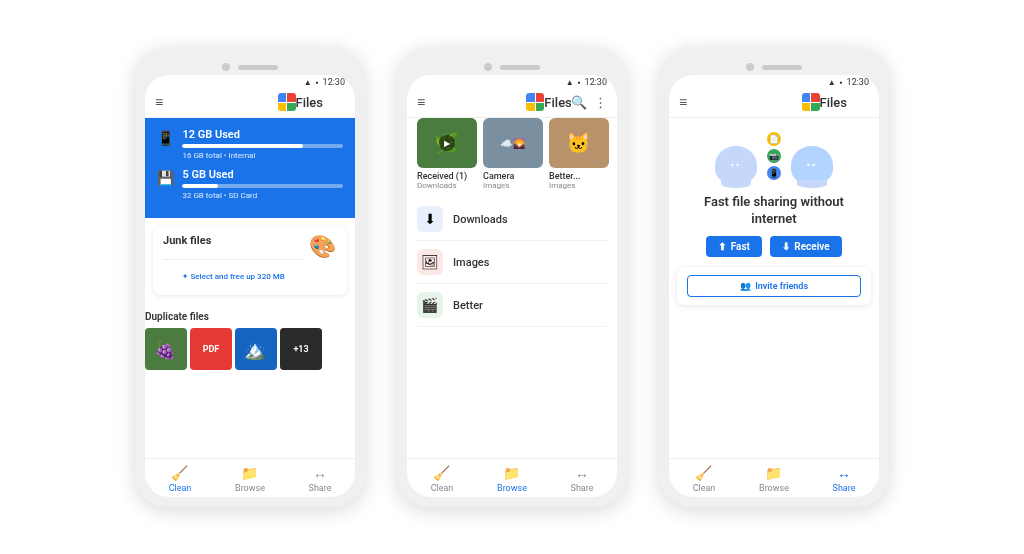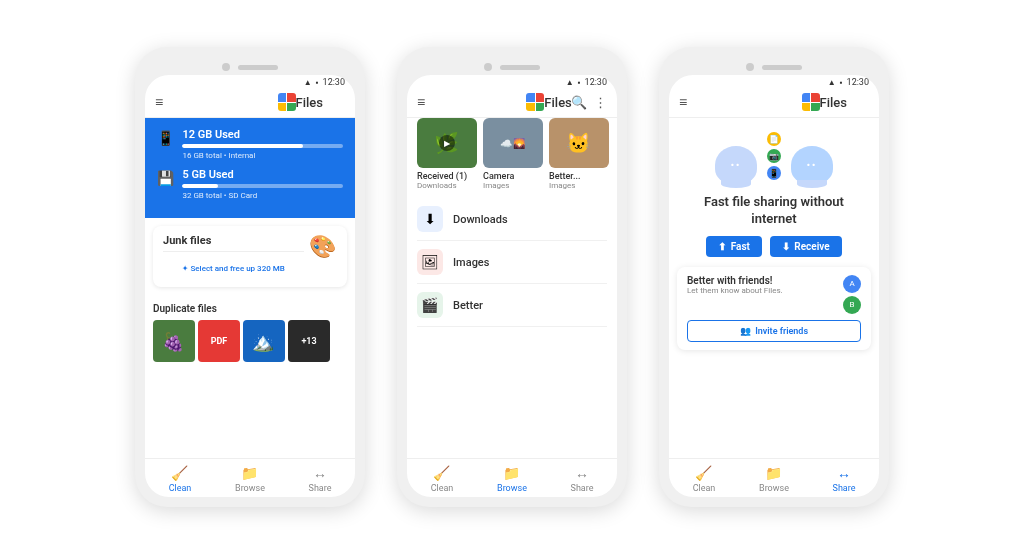--- a/index.html
+++ b/index.html
@@ -185,29 +185,29 @@
       color: #888;
       margin-top: 2px;
     }
     .junk-icon {
       font-size: 22px;
     }
     .select-btn {
       text-align: center;
       padding: 4px;
       border-top: 1px solid #eee;
-      margin-top: 4px;
+      margin-top: 12px;
     }
     .select-btn span {
       font-size: 8px;
       color: #1a73e8;
       font-weight: 500;
     }
     .dup-section {
-      padding: 8px 8px 4px 8px;
+      padding: 8px 8px 4px 0;
     }
     .dup-title {
       font-size: 10px;
       font-weight: 600;
       color: #333;
       margin-bottom: 6px;
     }
     .dup-images {
       display: flex;
       gap: 3px;
@@ -712,30 +712,20 @@
               <span>Fast</span>
             </div>
             <div class="share-btn">
               <span>⬇</span>
               <span>Receive</span>
             </div>
           </div>
         </div>
 
         <div class="friends-card">
-          <div class="friends-header">
-            <div class="friends-text">
-              <div class="friends-title">Better with friends!</div>
-              <div class="friends-desc">Let them know about Files.</div>
-            </div>
-            <div class="friends-avatars">
-              <div class="avatar-circle" style="background:#4285f4;">A</div>
-              <div class="avatar-circle" style="background:#34a853;">B</div>
-            </div>
-          </div>
           <div class="invite-btn">
             <span>👥</span>
             <span>Invite friends</span>
           </div>
         </div>
       </div>
 
       <div class="bottom-nav">
         <div class="nav-item">
           <span class="nav-icon">🧹</span>

